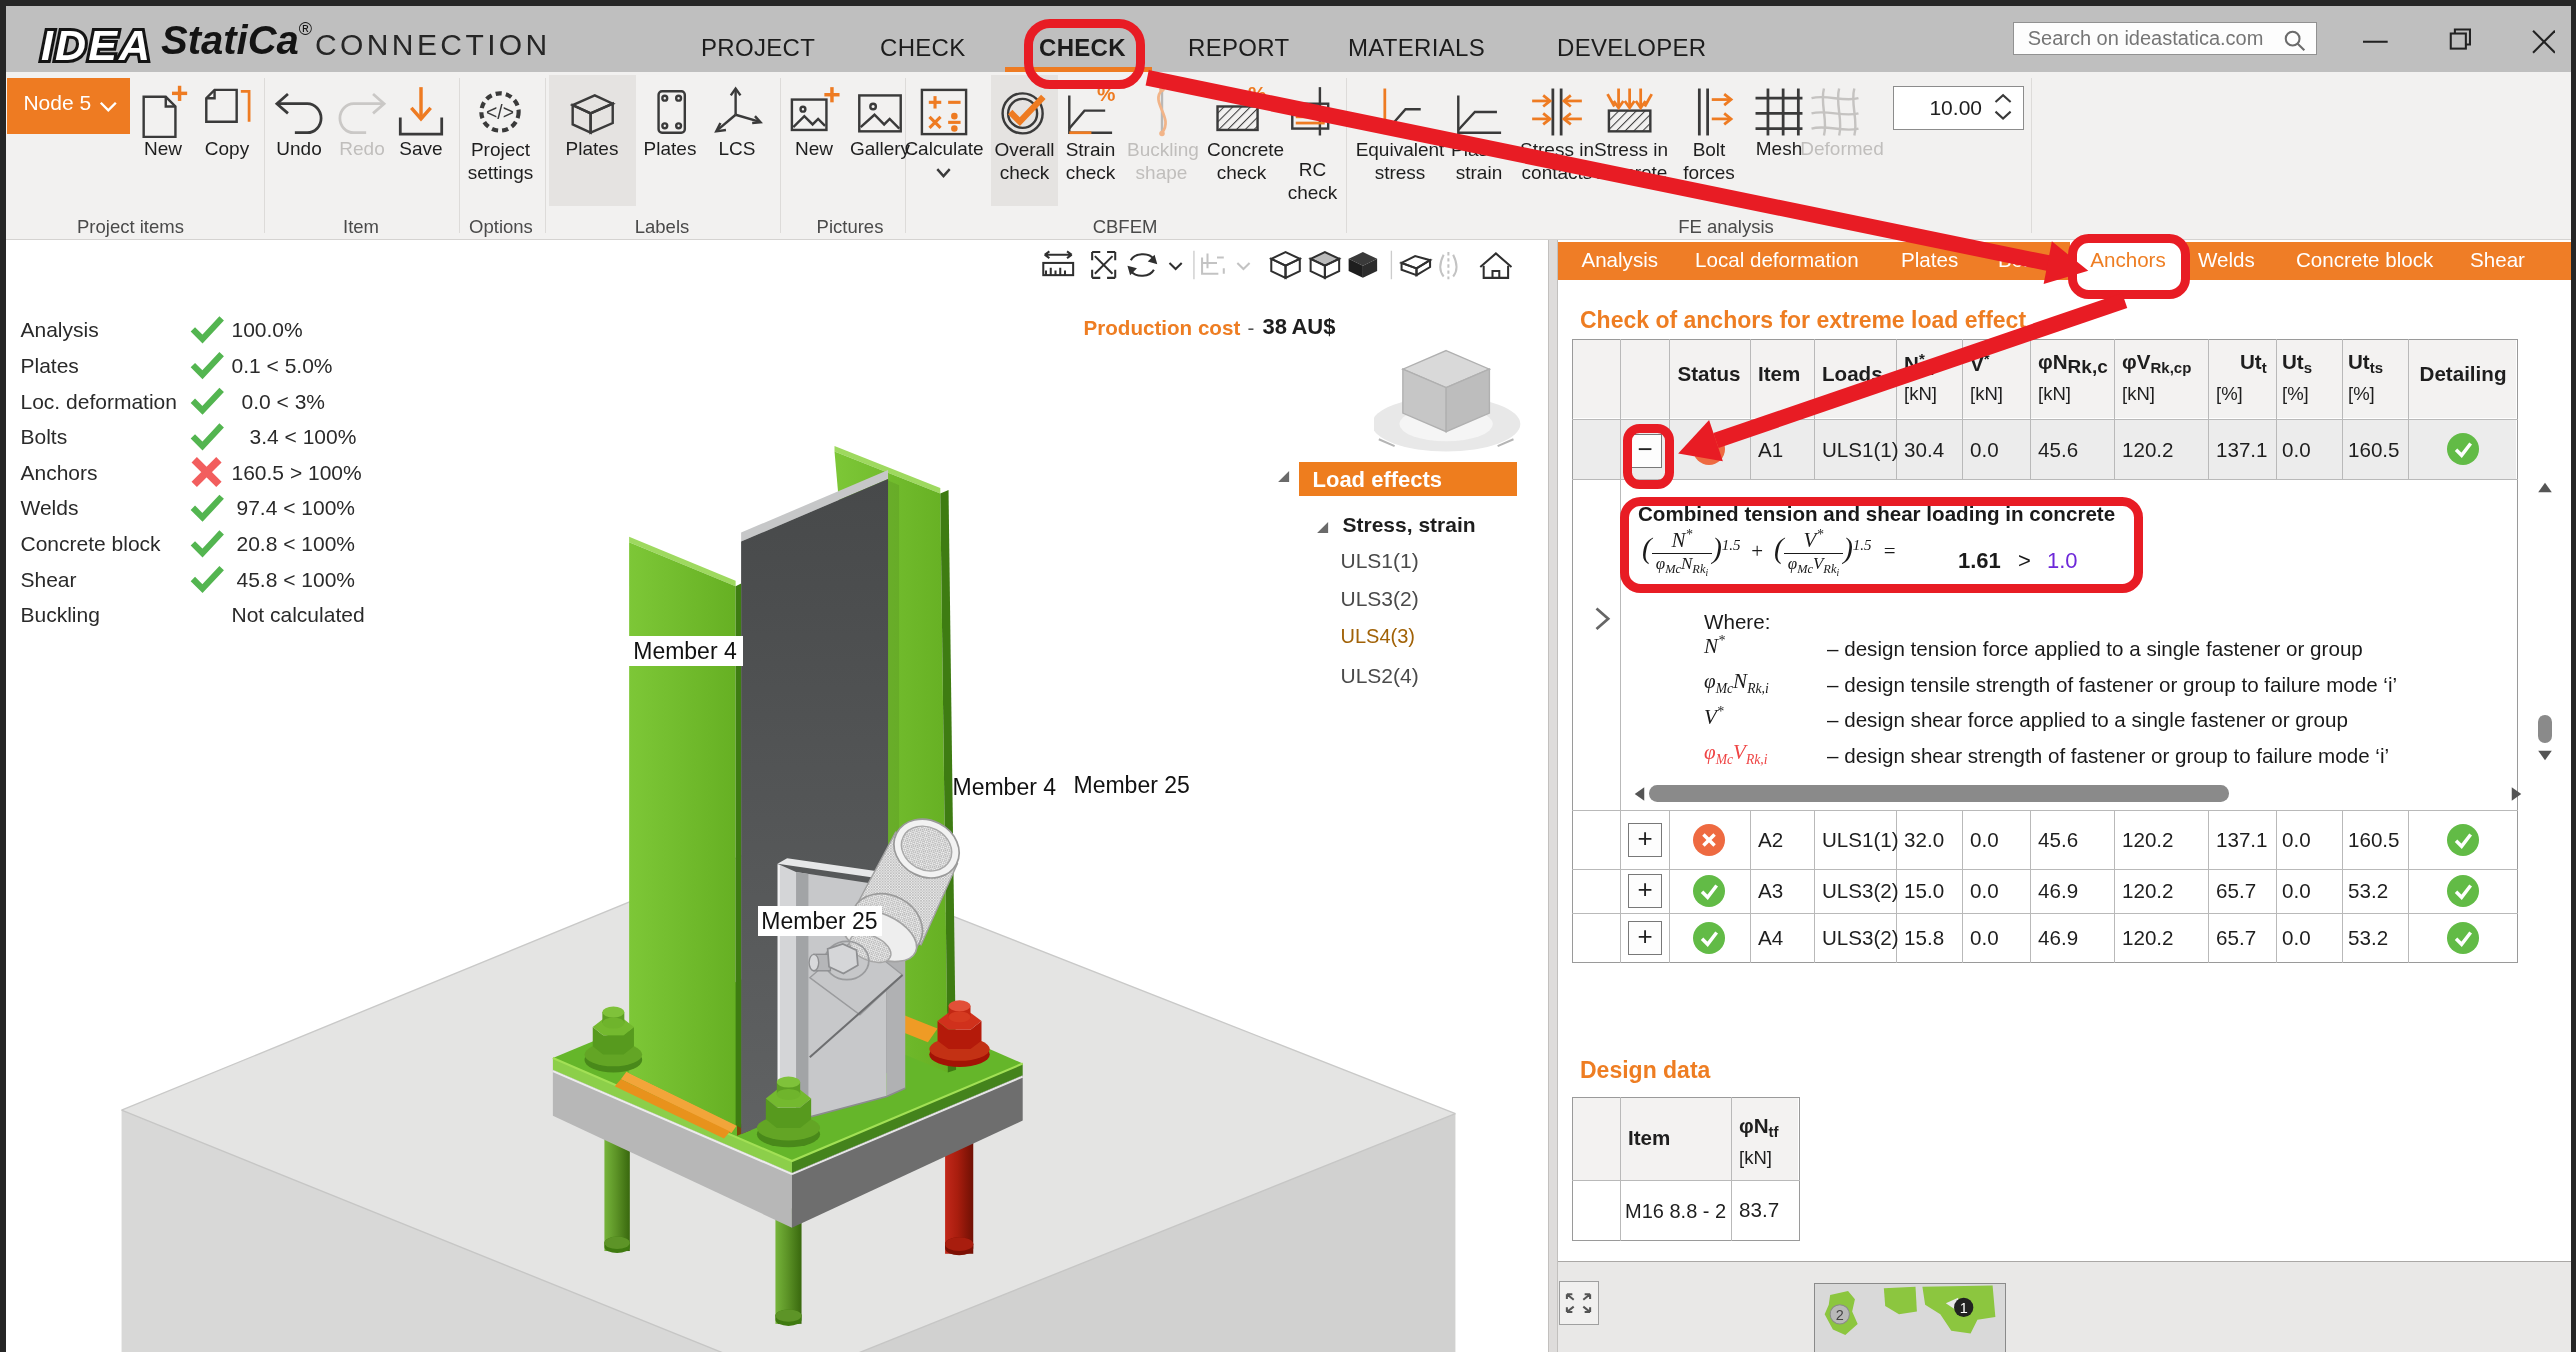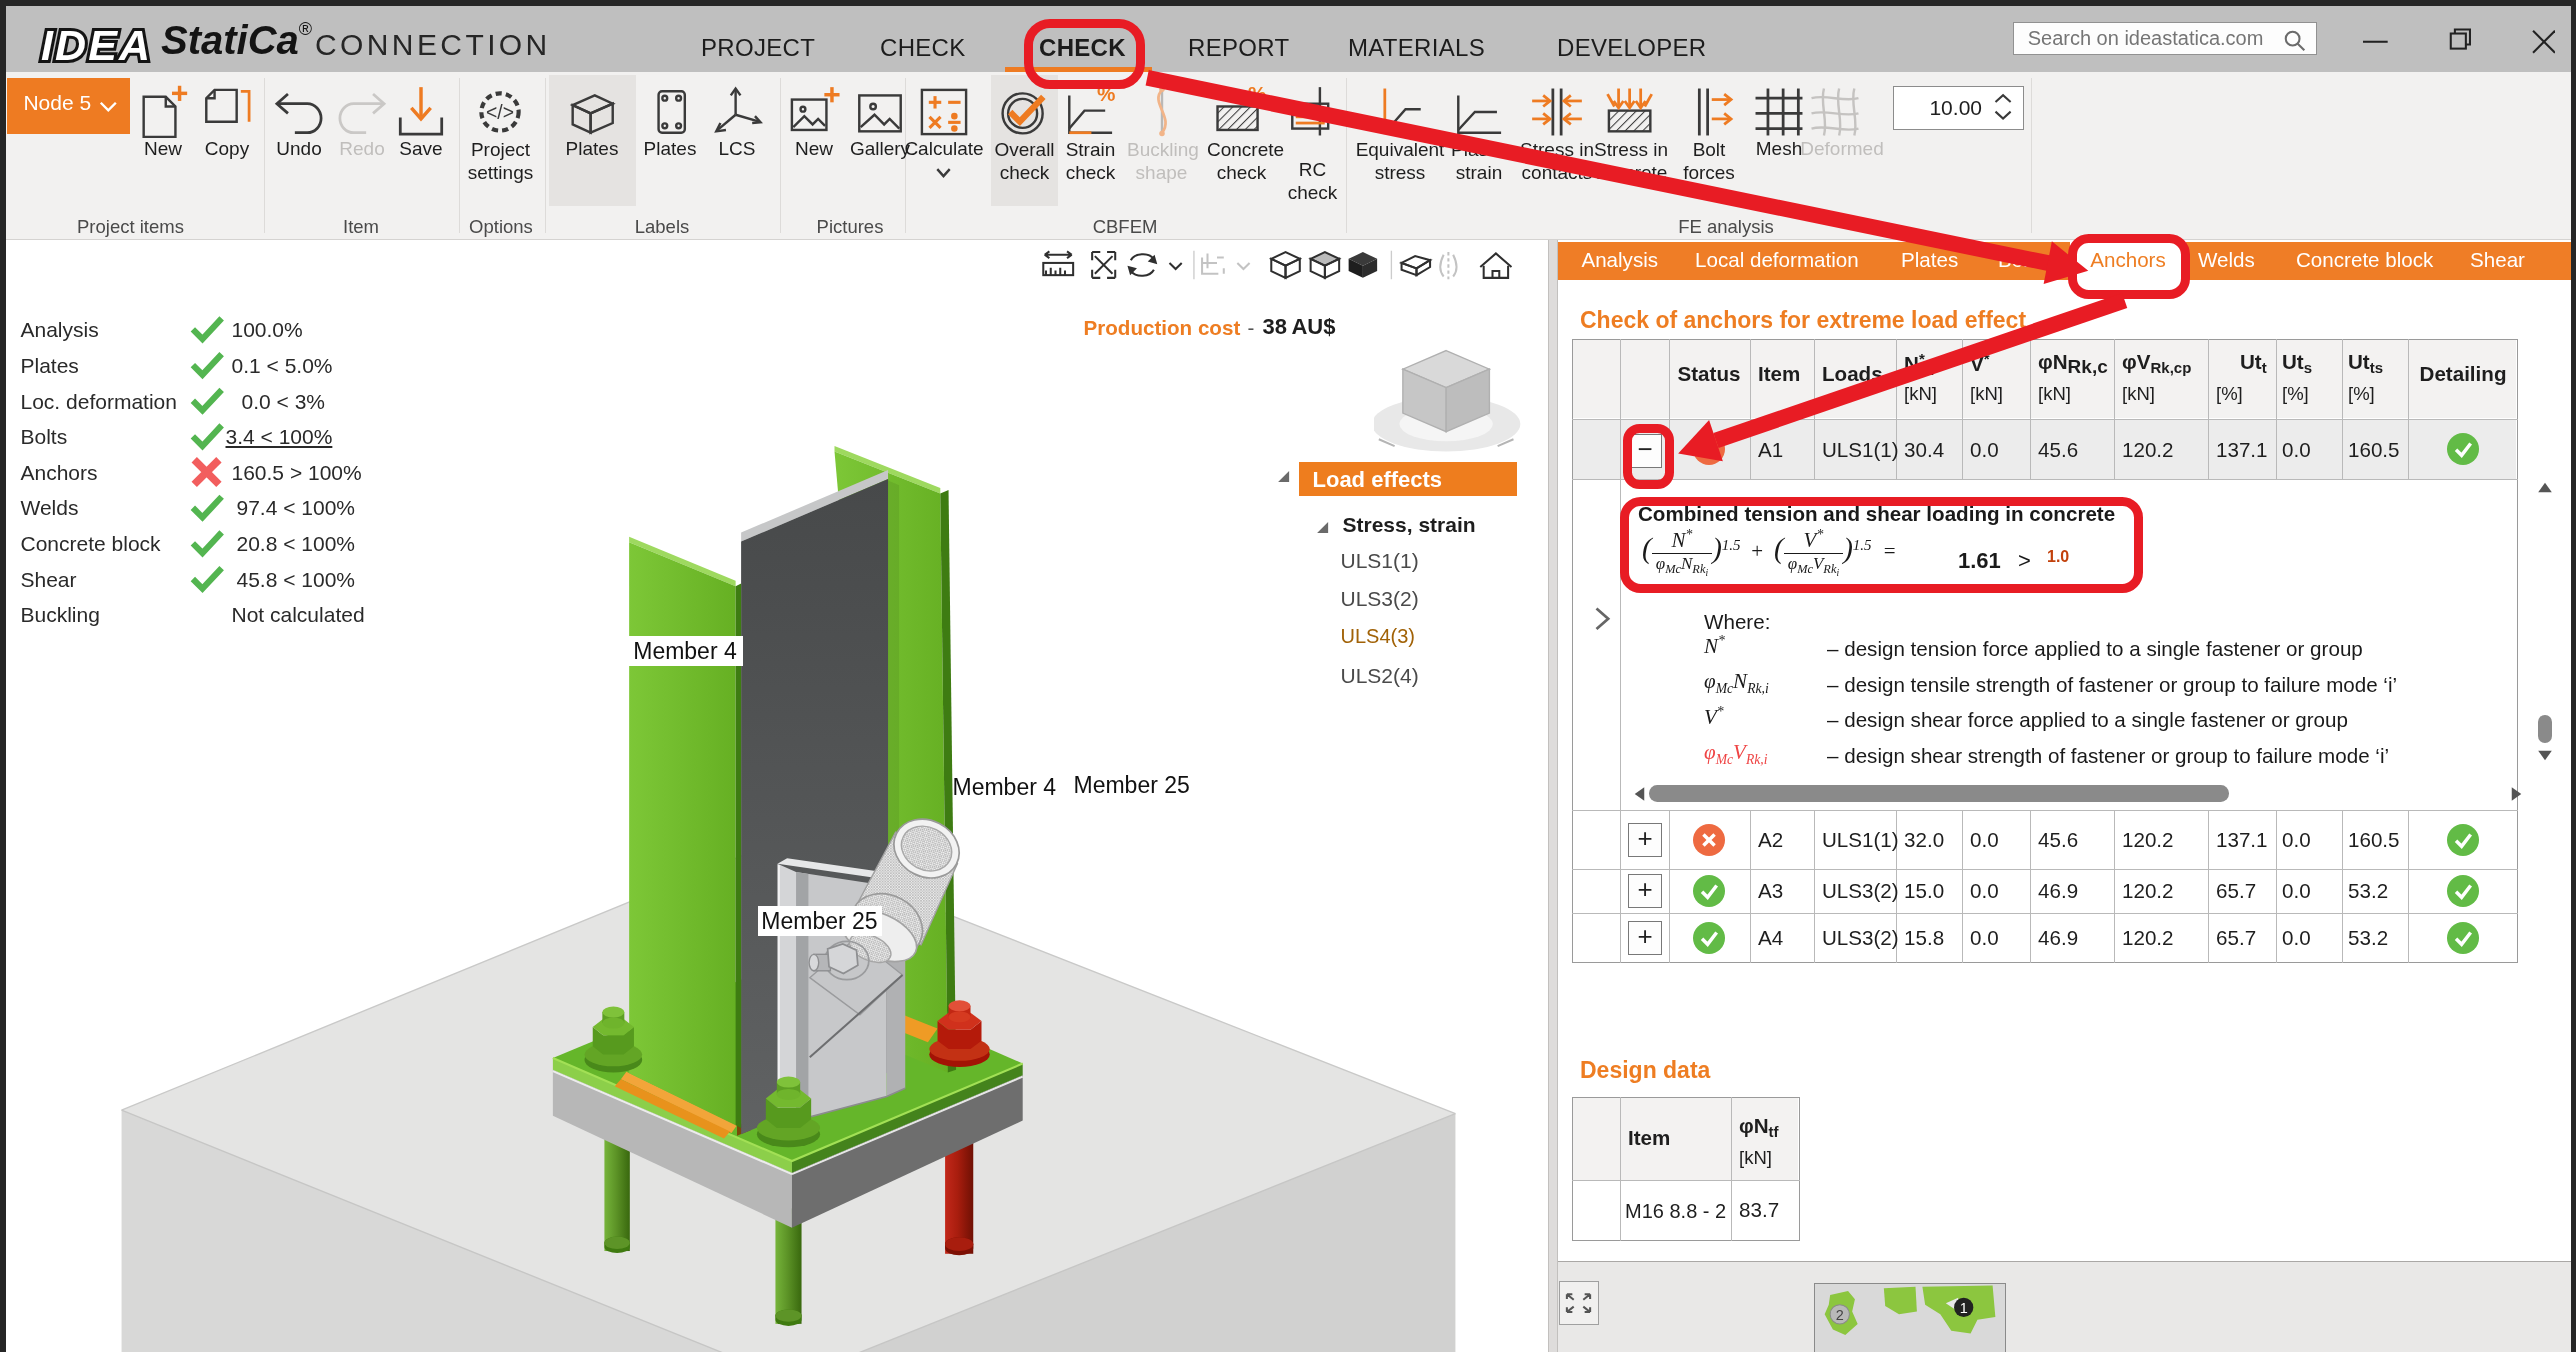--- a/index.html
+++ b/index.html
@@ -423,21 +423,21 @@
       </g>
     </svg>
 
     <div class="res-lab" style="top:78px;">Analysis</div>
       <div class="res-val" style="left:226px;top:78px;">100.0%</div>
     <div class="res-lab" style="top:114px;">Plates</div>
       <div class="res-val" style="left:226px;top:114px;">0.1 &lt; 5.0%</div>
     <div class="res-lab" style="top:150px;">Loc. deformation</div>
       <div class="res-val" style="left:236px;top:150px;">0.0 &lt; 3%</div>
     <div class="res-lab" style="top:185px;">Bolts</div>
-      <div class="res-val" style="left:220px;top:185px;text-decoration:underline;">3.4 &lt; 100%</div>
+      <div class="res-val" style="left:244px;top:185px;">3.4 &lt; 100%</div>
     <div class="res-lab" style="top:221px;">Anchors</div>
       <div class="res-val" style="left:226px;top:221px;">160.5 &gt; 100%</div>
     <div class="res-lab" style="top:256px;">Welds</div>
       <div class="res-val" style="left:231px;top:256px;">97.4 &lt; 100%</div>
     <div class="res-lab" style="top:292px;">Concrete block</div>
       <div class="res-val" style="left:231px;top:292px;">20.8 &lt; 100%</div>
     <div class="res-lab" style="top:328px;">Shear</div>
       <div class="res-val" style="left:231px;top:328px;">45.8 &lt; 100%</div>
     <div class="res-lab" style="top:363px;">Buckling</div>
       <div class="res-val" style="left:226px;top:363px;">Not calculated</div>
@@ -627,21 +627,21 @@
       </svg>
     <div class="abs" style="left:80px;top:262px;font-size:20.6px;font-weight:bold;color:#1a1a1a;">Combined tension and shear loading in concrete</div>
     <div class="abs" style="left:84px;top:287px;font-family:'Liberation Serif',serif;font-style:italic;font-size:21px;color:#1a1a1a;">
       <span style="font-size:29px;">(</span><span style="display:inline-block;vertical-align:middle;text-align:center;"><span style="display:block;padding:0 4.1px;">N<sup style="font-size:13.7px;">*</sup></span><span style="display:block;border-top:1.7px solid #1a1a1a;padding:0 4.1px;font-size:17px;">φ<sub style="font-size:12.4px;">Mc</sub>N<sub style="font-size:12.4px;">Rk<sub style="font-size:9.6px;">i</sub></sub></span></span><span style="font-size:29px;">)</span><sup style="font-size:15px;">1.5</sup>
       <span style="font-style:normal;padding:0 5.5px;">+</span>
       <span style="font-size:29px;">(</span><span style="display:inline-block;vertical-align:middle;text-align:center;"><span style="display:block;padding:0 4.1px;">V<sup style="font-size:13.7px;">*</sup></span><span style="display:block;border-top:1.7px solid #1a1a1a;padding:0 4.1px;font-size:17px;">φ<sub style="font-size:12.4px;">Mc</sub>V<sub style="font-size:12.4px;">Rk<sub style="font-size:9.6px;">i</sub></sub></span></span><span style="font-size:29px;">)</span><sup style="font-size:15px;">1.5</sup>
       <span style="font-style:normal;padding:0 6.9px;">=</span>
     </div>
     <div class="abs" style="left:400px;top:308px;font-size:22px;font-weight:bold;color:#1a1a1a;">1.61</div>
     <div class="abs" style="left:460px;top:308px;font-size:22px;color:#1a1a1a;">&gt;</div>
-    <div class="abs" style="left:489px;top:308px;font-size:16px;font-weight:bold;color:#c2410c;">1.0</div>
+    <div class="abs" style="left:489px;top:308px;font-size:22px;font-weight:normal;color:#6d28d9;">1.0</div>
     <div class="abs" style="left:146px;top:370px;font-size:20.6px;color:#1a1a1a;">Where:</div>
     <div class="abs" style="left:146px;top:393px;font-family:'Liberation Serif',serif;font-style:italic;font-size:21px;color:#1a1a1a;">N<sup style="font-size:13.7px;">*</sup></div>
     <div class="abs" style="left:269px;top:397px;font-size:20.6px;color:#1a1a1a;">– design tension force applied to a single fastener or group</div>
     <div class="abs" style="left:146px;top:429px;font-family:'Liberation Serif',serif;font-style:italic;font-size:21px;color:#1a1a1a;">φ<sub style="font-size:13.7px;">Mc</sub>N<sub style="font-size:13.7px;">Rk,i</sub></div>
     <div class="abs" style="left:269px;top:433px;font-size:20.6px;color:#1a1a1a;">– design tensile strength of fastener or group to failure mode ‘i’</div>
     <div class="abs" style="left:146px;top:464px;font-family:'Liberation Serif',serif;font-style:italic;font-size:21px;color:#1a1a1a;">V<sup style="font-size:13.7px;">*</sup></div>
     <div class="abs" style="left:269px;top:468px;font-size:20.6px;color:#1a1a1a;">– design shear force applied to a single fastener or group</div>
     <div class="abs" style="left:146px;top:500px;font-family:'Liberation Serif',serif;font-style:italic;font-size:21px;color:#ef4444;">φ<sub style="font-size:13.7px;">Mc</sub>V<sub style="font-size:13.7px;">Rk,i</sub></div>
     <div class="abs" style="left:269px;top:504px;font-size:20.6px;color:#1a1a1a;">– design shear strength of fastener or group to failure mode ‘i’</div>
 

